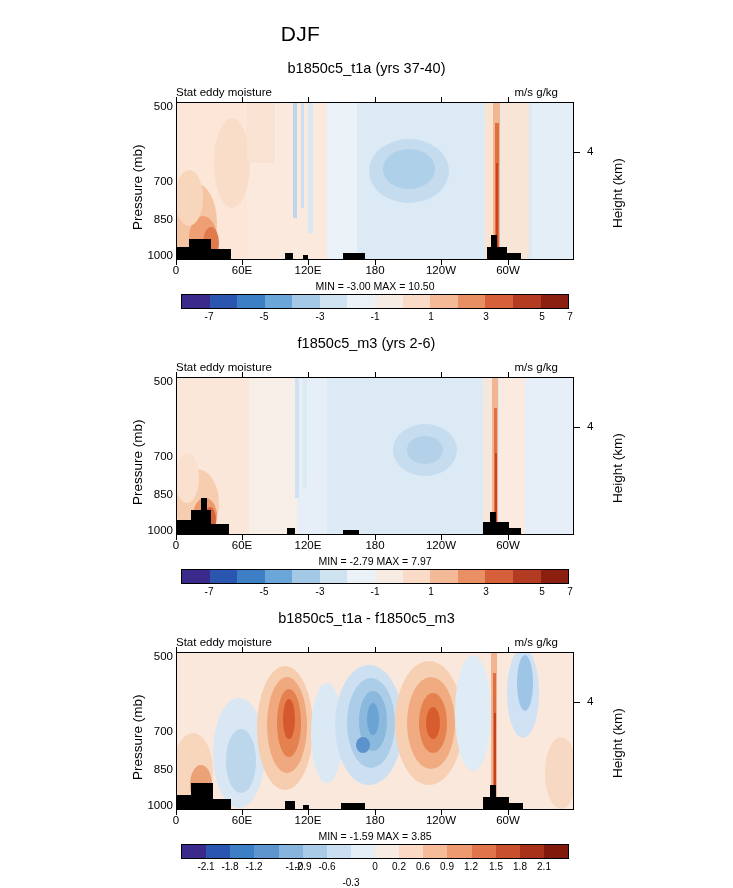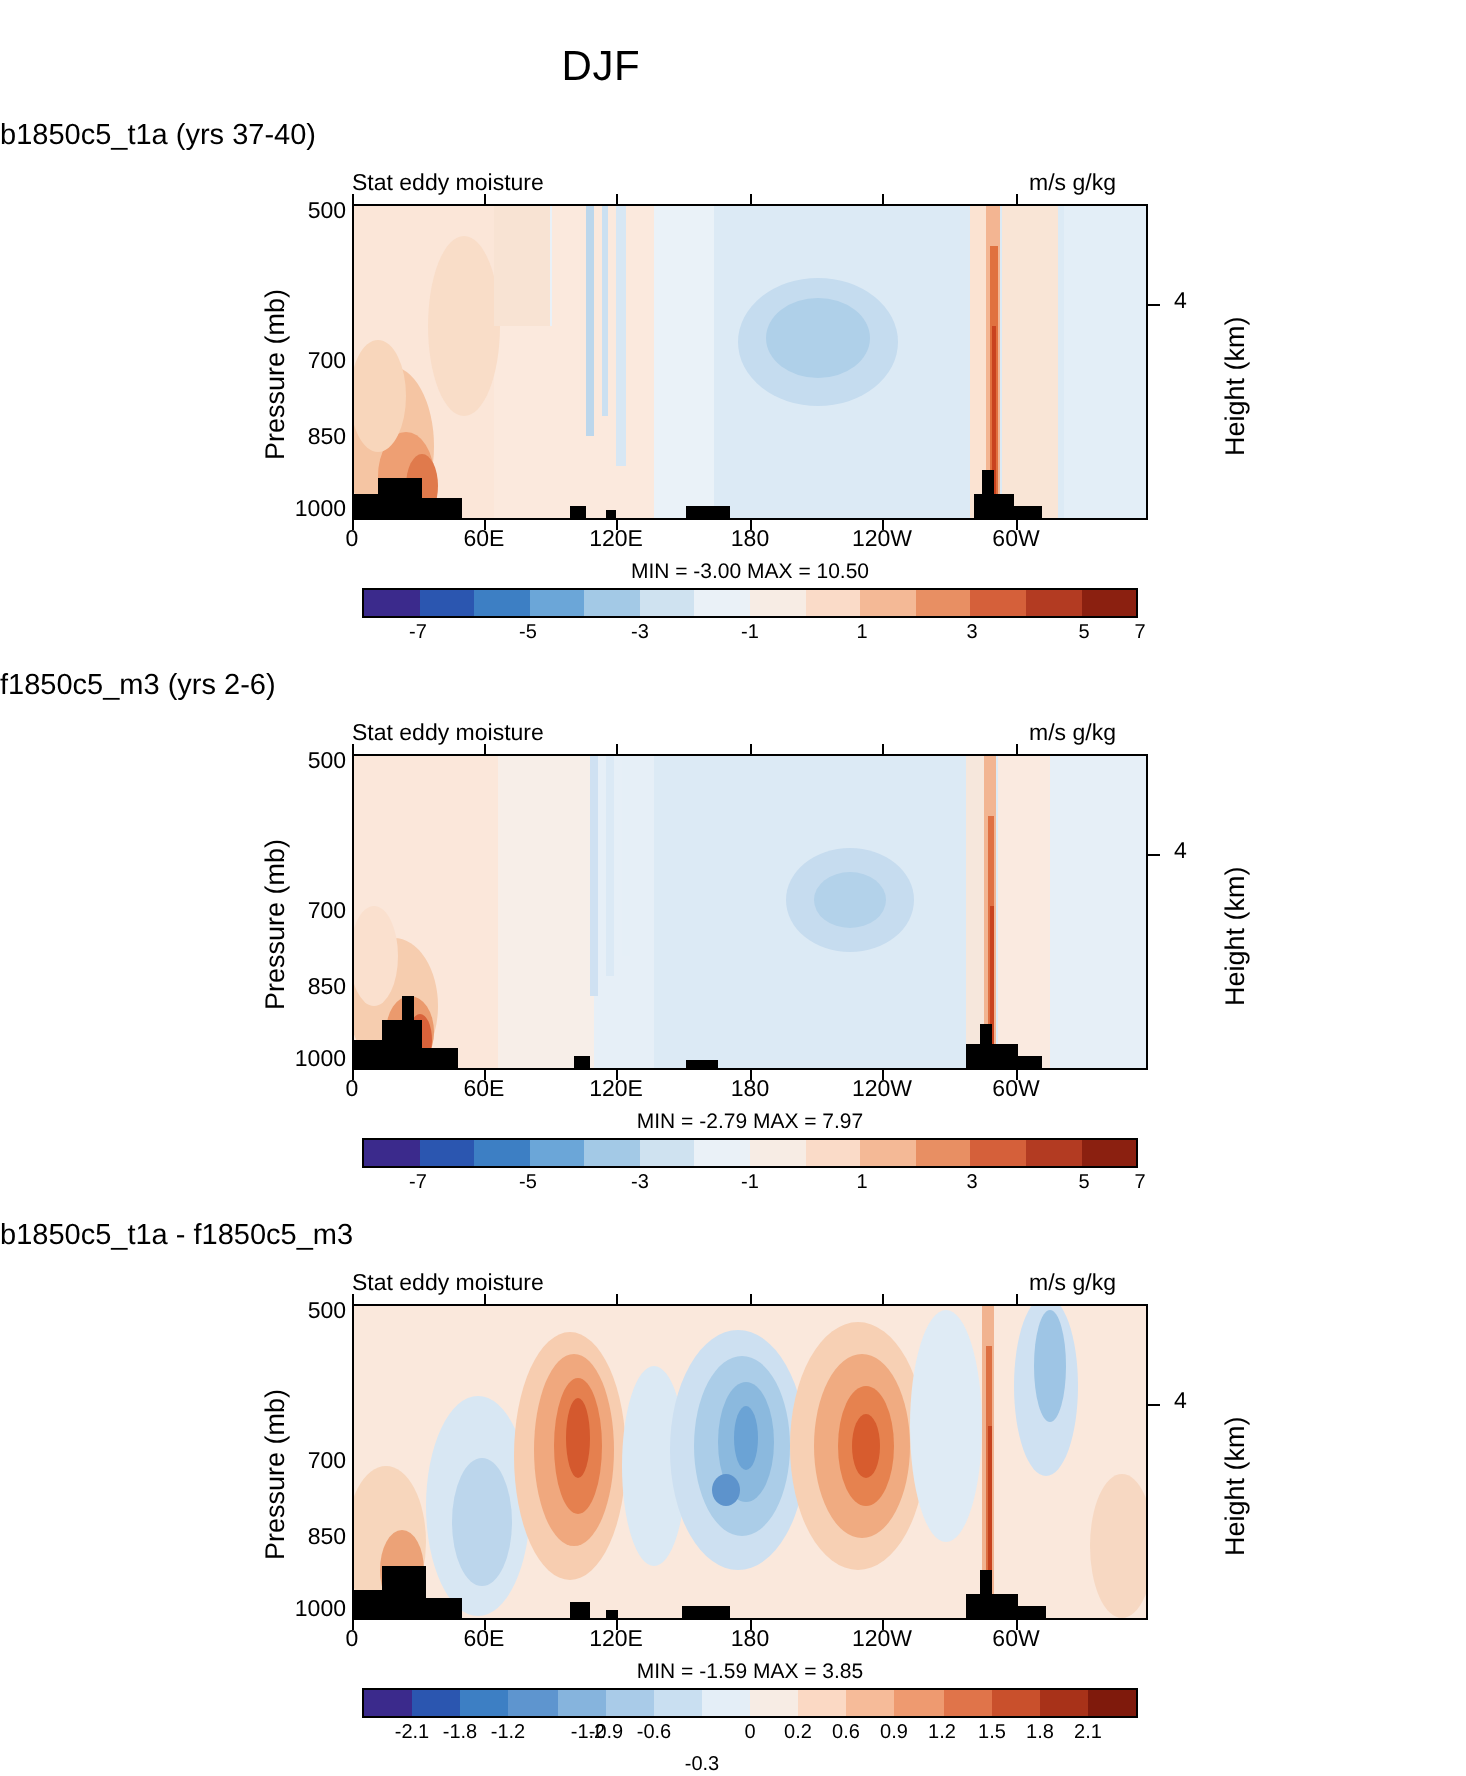--- a/index.html
+++ b/index.html
@@ -18,20 +18,21 @@
     font-size:21px;
     letter-spacing:0.3px;
   }
   .panel{
     position:absolute;
     left:0;width:733px;
   }
   .panel-title{
     position:absolute;
     left:0;width:733px;
+    text-align:center;
     font-size:14.5px;
   }
   .lbl-left{
     position:absolute;
     font-size:11.5px;
   }
   .lbl-right{
     position:absolute;
     font-size:11.5px;
     text-align:right;

